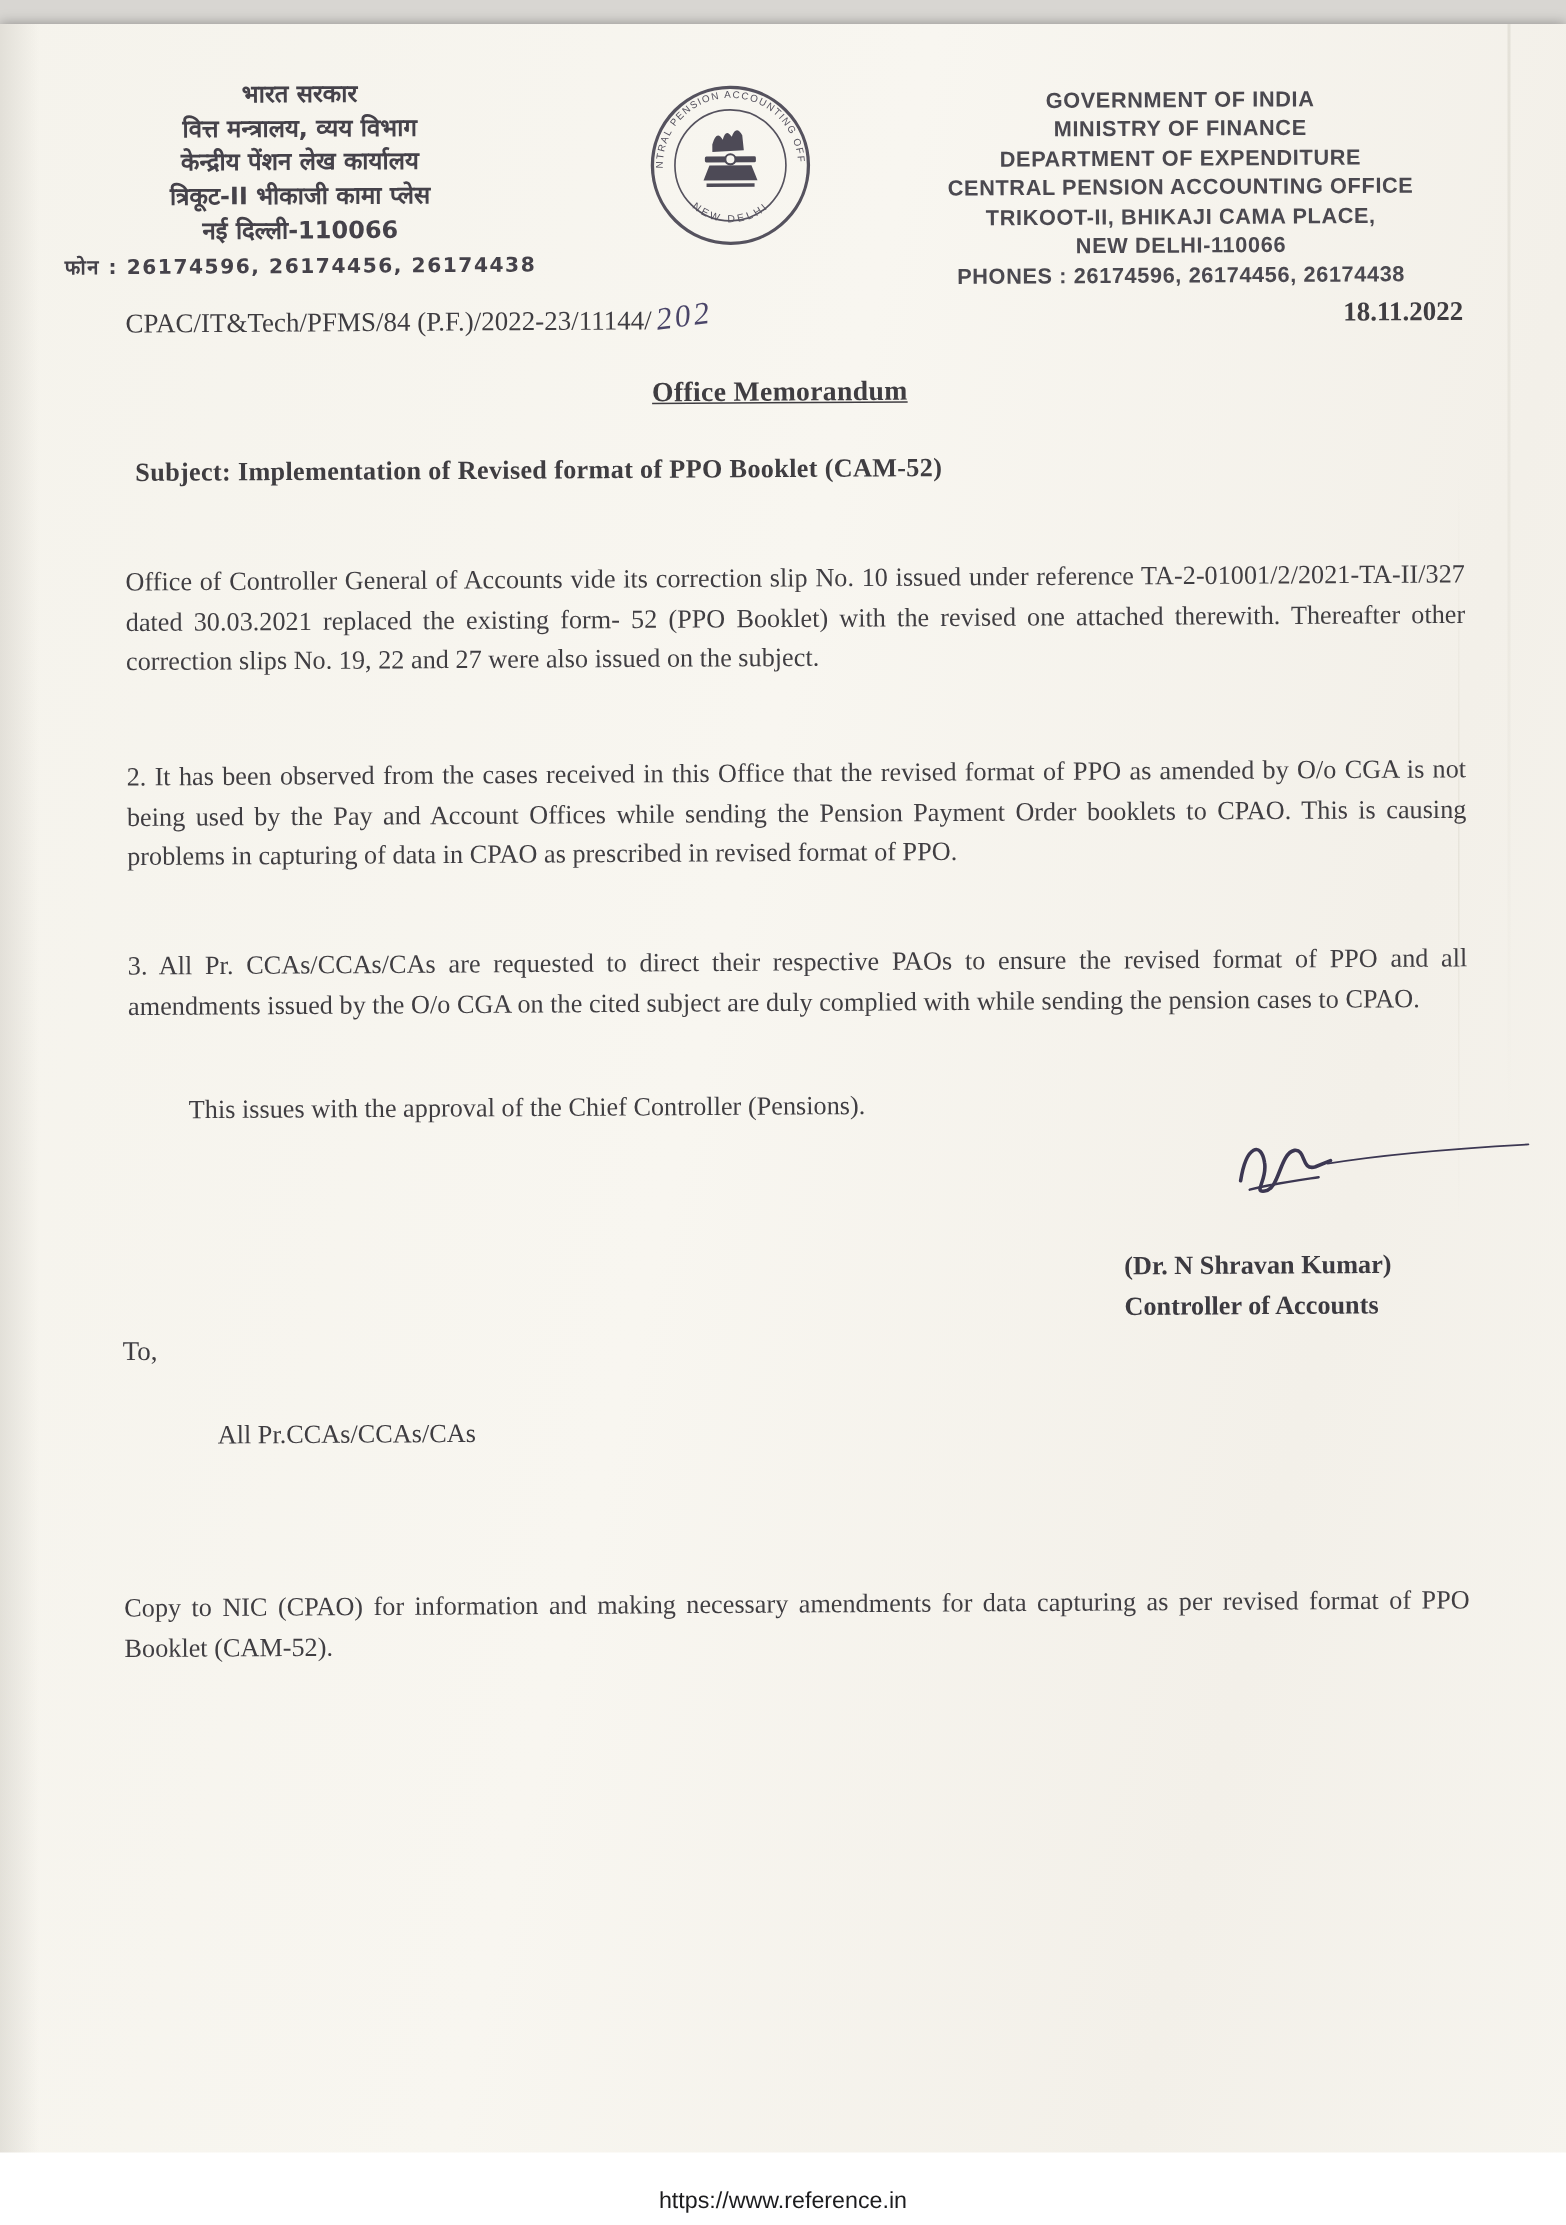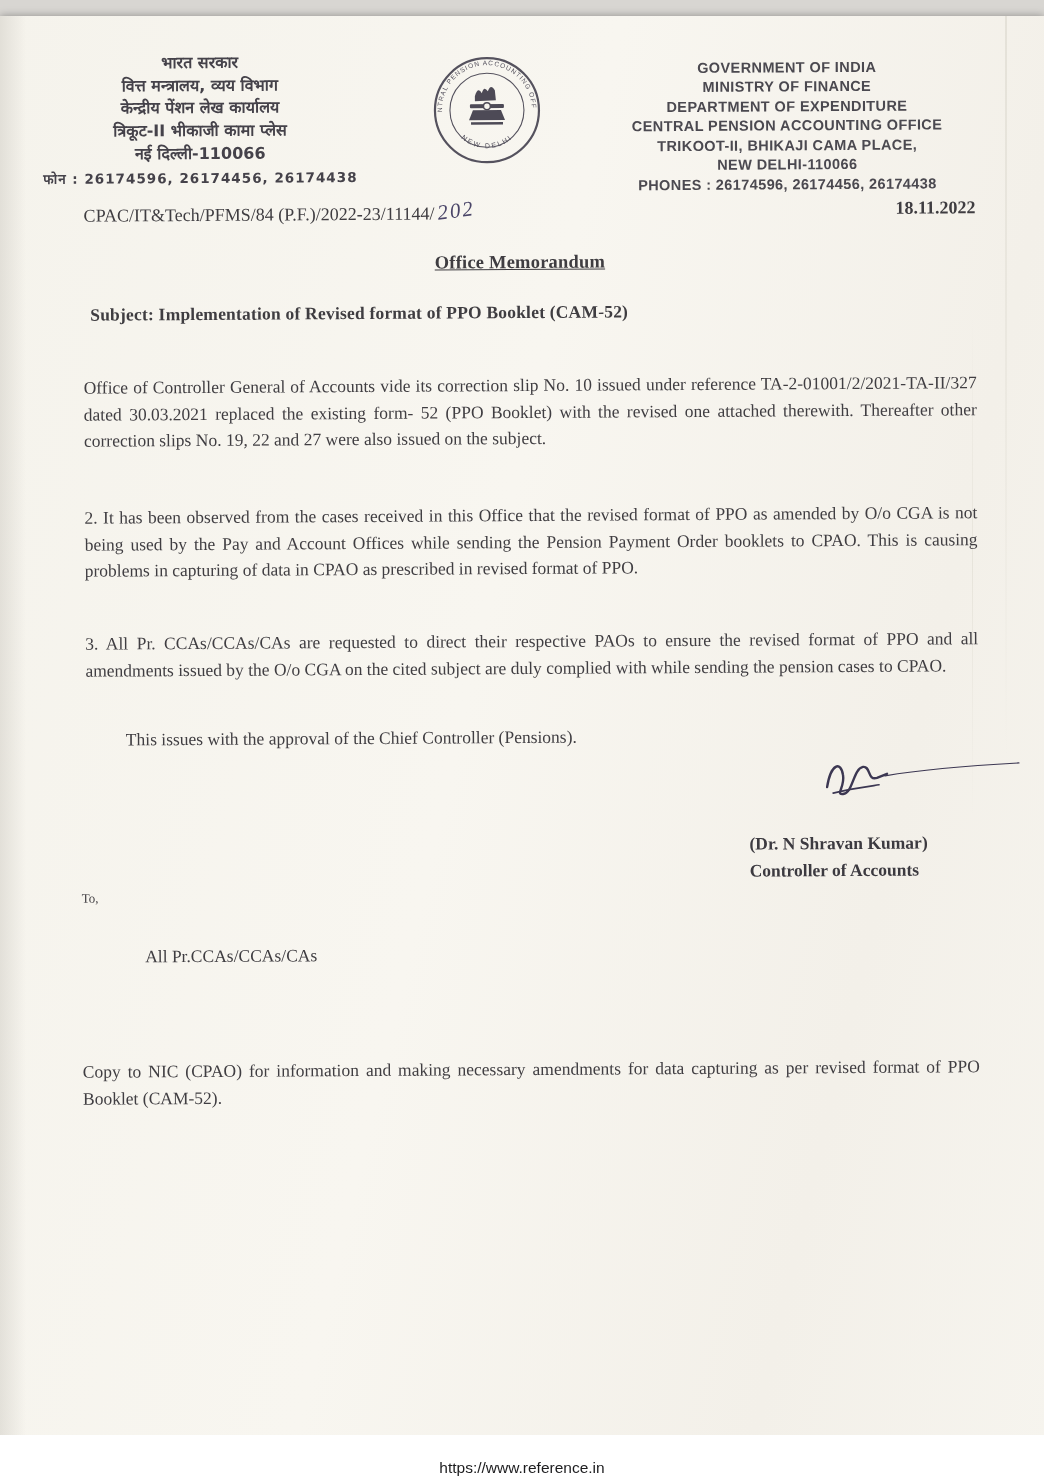--- a/index.html
+++ b/index.html
@@ -60,21 +60,21 @@
   .para-2 { left:85px; top:486px; width:893px; }
   .para-3 { left:85px; top:612px; width:893px; }
   .para-4 { left:125px; top:708px; width:700px; text-align:left; }
 
   .signature-svg { left:818px; top:735px; width:208px; height:62px; }
   .signatory {
     left:748px; top:816px; width:236px;
     font-weight:bold; font-size:17.5px; line-height:1.55; color:#3c3a40;
   }
 
-  .to-label  { left:80px;  top:872px; font-size:13px; }
+  .to-label  { left:80px;  top:872px; font-size:18px; }
   .to-recipient { left:143px; top:928px; font-size:17.5px; }
   .copy-note { left:80px; top:1040px; width:897px; }
 
   .footer-strip { position:absolute; left:0; right:0; bottom:0; height:64px; background:#ffffff; }
   .footer-url {
     position:absolute; left:0; right:0; bottom:22px; text-align:center;
     font-family:"Liberation Sans", sans-serif; font-size:15.5px; color:#1c1c1e;
     text-decoration:none;
   }
 

